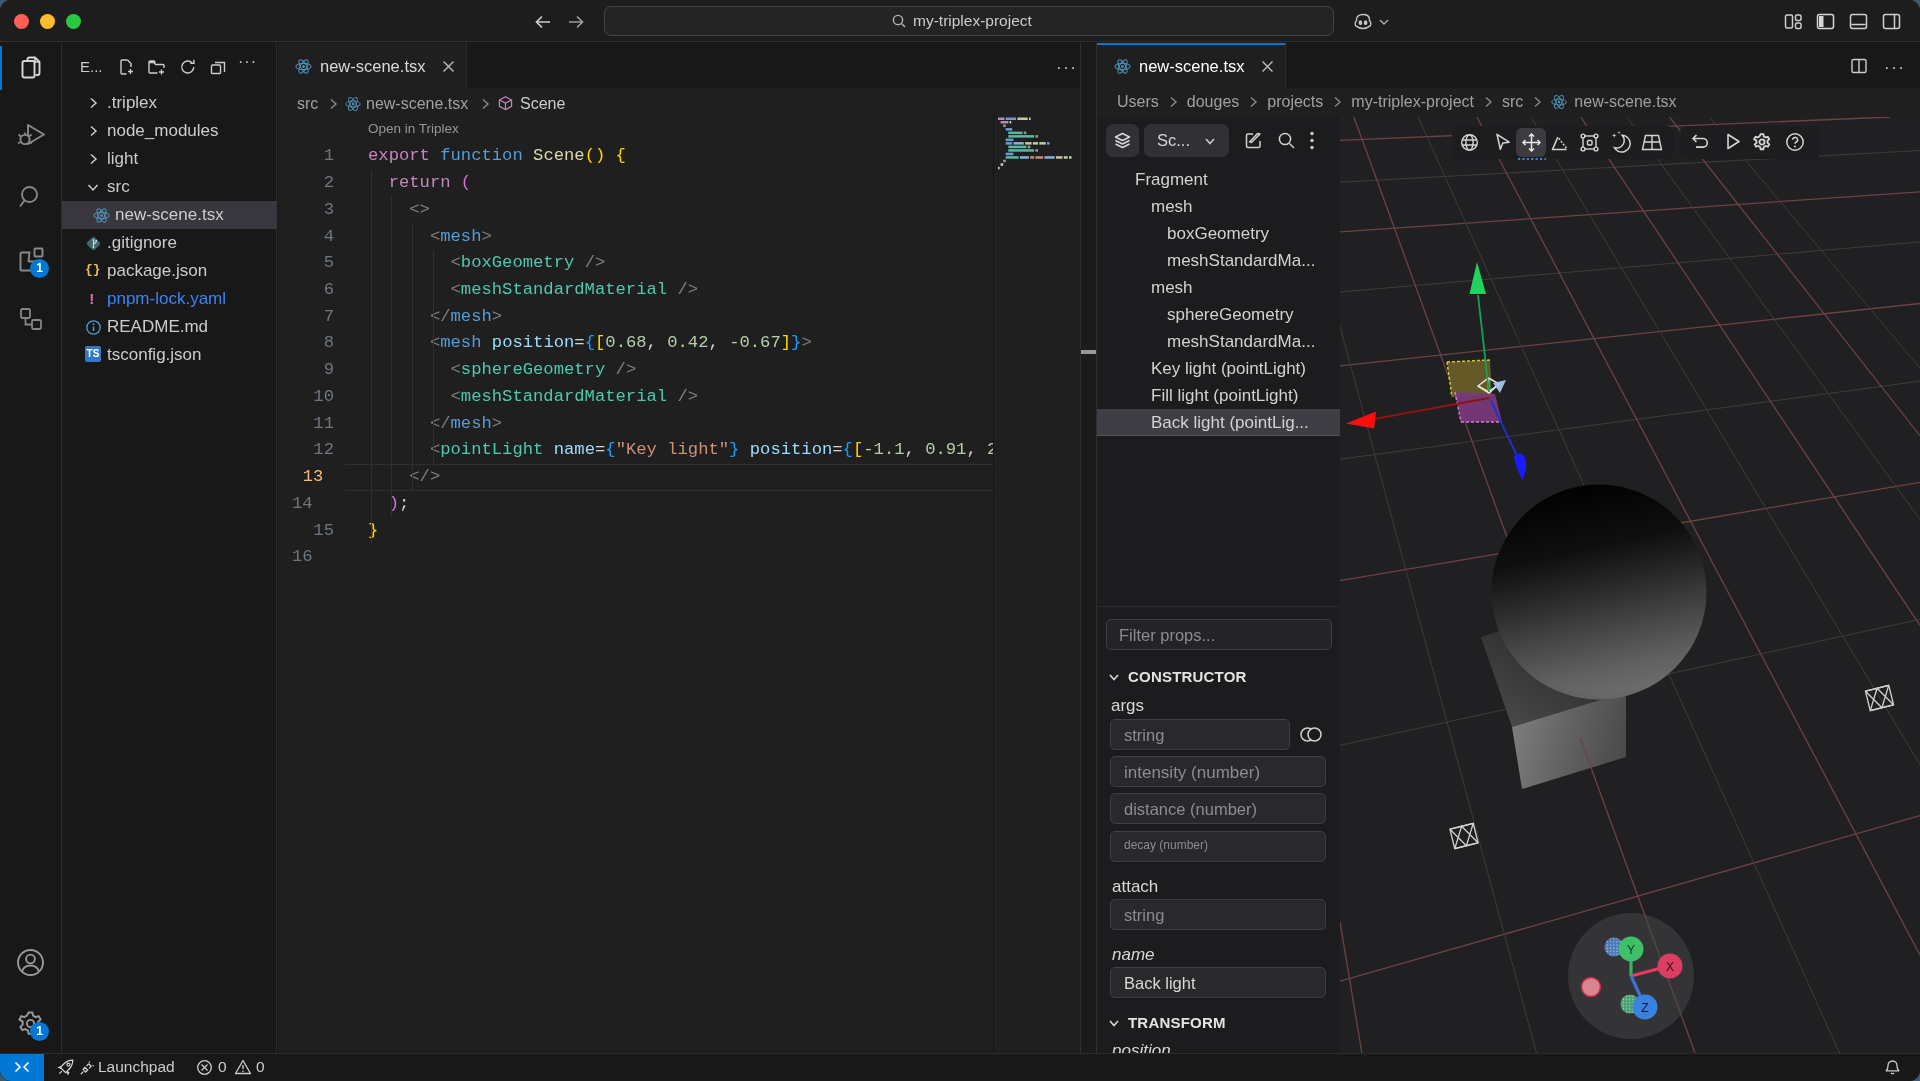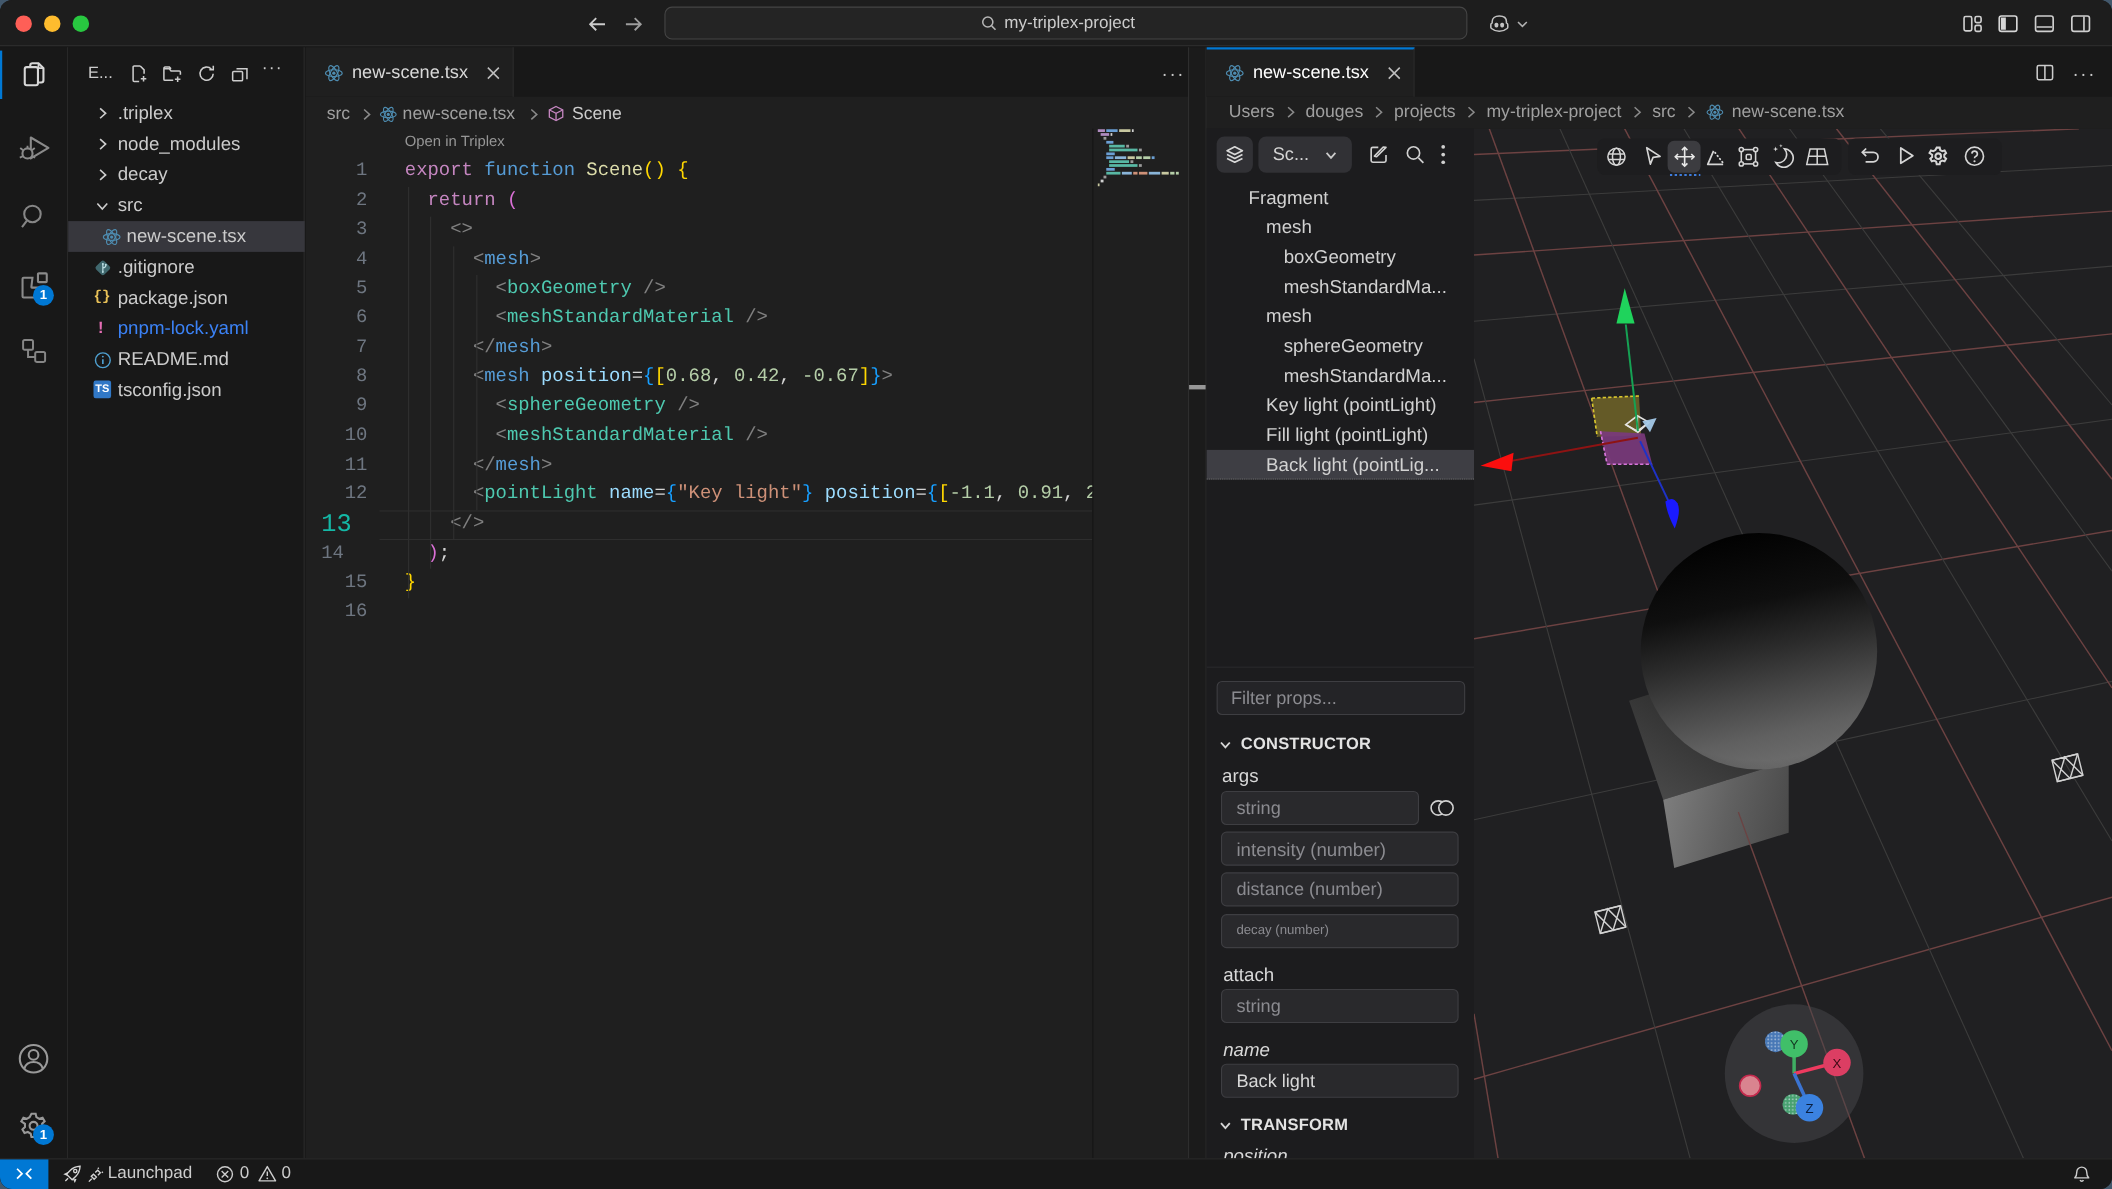--- a/index.html
+++ b/index.html
@@ -122,21 +122,21 @@
       <path d="M6 3.5 11 8l-5 4.5" stroke="#cccccc" stroke-width="1.5" fill="none"></path>
     </svg>
 <div class="abs" style="left:107px;top:93px;font-size:17px;color:#cccccc">.triplex</div>
 <svg class="abs" style="left:85px;top:123px" width="16" height="16" viewBox="0 0 16 16">
       <path d="M6 3.5 11 8l-5 4.5" stroke="#cccccc" stroke-width="1.5" fill="none"></path>
     </svg>
 <div class="abs" style="left:107px;top:121px;font-size:17px;color:#cccccc">node_modules</div>
 <svg class="abs" style="left:85px;top:151px" width="16" height="16" viewBox="0 0 16 16">
       <path d="M6 3.5 11 8l-5 4.5" stroke="#cccccc" stroke-width="1.5" fill="none"></path>
     </svg>
-<div class="abs" style="left:107px;top:149px;font-size:17px;color:#cccccc">decay</div>
+<div class="abs" style="left:107px;top:149px;font-size:17px;color:#cccccc">light</div>
 <svg class="abs" style="left:85px;top:179px" width="16" height="16" viewBox="0 0 16 16">
       <path d="M3.5 6 8 11l4.5-5" stroke="#cccccc" stroke-width="1.5" fill="none"></path>
     </svg>
 <div class="abs" style="left:107px;top:177px;font-size:17px;color:#cccccc">src</div>
 <div class="abs" style="left:62px;top:201px;width:215px;height:28px;background:#37373d"></div>
 <svg class="abs" style="left:93px;top:207px" width="17" height="17" viewBox="0 0 17 17">
       <g stroke="#4e8cb0" stroke-width="1.1" fill="none">
         <ellipse cx="8.5" cy="8.5" rx="7.6" ry="3.1"></ellipse>
         <ellipse cx="8.5" cy="8.5" rx="7.6" ry="3.1" transform="rotate(60 8.5 8.5)"></ellipse>
         <ellipse cx="8.5" cy="8.5" rx="7.6" ry="3.1" transform="rotate(120 8.5 8.5)"></ellipse>
@@ -224,27 +224,27 @@
 <div style="position:absolute;left:292px;top:330.4px;width:42px;height:26.7px;line-height:26.7px;font-family:'Liberation Mono', monospace;font-size:17.2px;color:#6e7681;text-align:right">8</div>
 <div style="position:absolute;left:368px;top:330.4px;height:26.7px;line-height:26.7px;font-family:'Liberation Mono', monospace;font-size:17.2px;white-space:pre"><span style="color:#D4D4D4">      </span><span style="color:#808080">&lt;</span><span style="color:#569CD6">mesh</span><span style="color:#D4D4D4"> </span><span style="color:#9CDCFE">position</span><span style="color:#D4D4D4">=</span><span style="color:#179FFF">{</span><span style="color:#FFD700">[</span><span style="color:#B5CEA8">0.68</span><span style="color:#D4D4D4">,</span><span style="color:#D4D4D4"> </span><span style="color:#B5CEA8">0.42</span><span style="color:#D4D4D4">,</span><span style="color:#D4D4D4"> </span><span style="color:#B5CEA8">-0.67</span><span style="color:#FFD700">]</span><span style="color:#179FFF">}</span><span style="color:#808080">&gt;</span></div>
 <div style="position:absolute;left:292px;top:357.2px;width:42px;height:26.7px;line-height:26.7px;font-family:'Liberation Mono', monospace;font-size:17.2px;color:#6e7681;text-align:right">9</div>
 <div style="position:absolute;left:368px;top:357.2px;height:26.7px;line-height:26.7px;font-family:'Liberation Mono', monospace;font-size:17.2px;white-space:pre"><span style="color:#D4D4D4">        </span><span style="color:#808080">&lt;</span><span style="color:#4EC9B0">sphereGeometry</span><span style="color:#D4D4D4"> </span><span style="color:#808080">/&gt;</span></div>
 <div style="position:absolute;left:292px;top:383.9px;width:42px;height:26.7px;line-height:26.7px;font-family:'Liberation Mono', monospace;font-size:17.2px;color:#6e7681;text-align:right">10</div>
 <div style="position:absolute;left:368px;top:383.9px;height:26.7px;line-height:26.7px;font-family:'Liberation Mono', monospace;font-size:17.2px;white-space:pre"><span style="color:#D4D4D4">        </span><span style="color:#808080">&lt;</span><span style="color:#4EC9B0">meshStandardMaterial</span><span style="color:#D4D4D4"> </span><span style="color:#808080">/&gt;</span></div>
 <div style="position:absolute;left:292px;top:410.6px;width:42px;height:26.7px;line-height:26.7px;font-family:'Liberation Mono', monospace;font-size:17.2px;color:#6e7681;text-align:right">11</div>
 <div style="position:absolute;left:368px;top:410.6px;height:26.7px;line-height:26.7px;font-family:'Liberation Mono', monospace;font-size:17.2px;white-space:pre"><span style="color:#D4D4D4">      </span><span style="color:#808080">&lt;/</span><span style="color:#569CD6">mesh</span><span style="color:#808080">&gt;</span></div>
 <div style="position:absolute;left:292px;top:437.3px;width:42px;height:26.7px;line-height:26.7px;font-family:'Liberation Mono', monospace;font-size:17.2px;color:#6e7681;text-align:right">12</div>
 <div style="position:absolute;left:368px;top:437.3px;height:26.7px;line-height:26.7px;font-family:'Liberation Mono', monospace;font-size:17.2px;white-space:pre"><span style="color:#D4D4D4">      </span><span style="color:#808080">&lt;</span><span style="color:#4EC9B0">pointLight</span><span style="color:#D4D4D4"> </span><span style="color:#9CDCFE">name</span><span style="color:#D4D4D4">=</span><span style="color:#179FFF">{</span><span style="color:#CE9178">"Key light"</span><span style="color:#179FFF">}</span><span style="color:#D4D4D4"> </span><span style="color:#9CDCFE">position</span><span style="color:#D4D4D4">=</span><span style="color:#179FFF">{</span><span style="color:#FFD700">[</span><span style="color:#B5CEA8">-1.1</span><span style="color:#D4D4D4">,</span><span style="color:#D4D4D4"> </span><span style="color:#B5CEA8">0.91</span><span style="color:#D4D4D4">,</span><span style="color:#B5CEA8"> </span><span style="color:#B5CEA8">2</span></div>
-<div style="position:absolute;left:292px;top:464.0px;width:42px;height:26.7px;line-height:26.7px;font-family:'Liberation Mono', monospace;font-size:23px;color:#14b8a6;text-align:left">13</div>
+<div style="position:absolute;left:292px;top:464.0px;width:42px;height:26.7px;line-height:26.7px;font-family:'Liberation Mono', monospace;font-size:17px;color:#fdba74;text-align:center">13</div>
 <div style="position:absolute;left:368px;top:464.0px;height:26.7px;line-height:26.7px;font-family:'Liberation Mono', monospace;font-size:17.2px;white-space:pre"><span style="color:#D4D4D4">    </span><span style="color:#808080">&lt;/&gt;</span></div>
 <div style="position:absolute;left:292px;top:490.8px;width:42px;height:26.7px;line-height:26.7px;font-family:'Liberation Mono', monospace;font-size:17.2px;color:#6e7681;text-align:left">14</div>
 <div style="position:absolute;left:368px;top:490.8px;height:26.7px;line-height:26.7px;font-family:'Liberation Mono', monospace;font-size:17.2px;white-space:pre"><span style="color:#D4D4D4">  </span><span style="color:#DA70D6">)</span><span style="color:#D4D4D4">;</span></div>
 <div style="position:absolute;left:292px;top:517.5px;width:42px;height:26.7px;line-height:26.7px;font-family:'Liberation Mono', monospace;font-size:17.2px;color:#6e7681;text-align:right">15</div>
 <div style="position:absolute;left:368px;top:517.5px;height:26.7px;line-height:26.7px;font-family:'Liberation Mono', monospace;font-size:17.2px;white-space:pre"><span style="color:#FFD700">}</span></div>
-<div style="position:absolute;left:292px;top:544.2px;width:42px;height:26.7px;line-height:26.7px;font-family:'Liberation Mono', monospace;font-size:17.2px;color:#6e7681;text-align:right">16</div>
+<div style="position:absolute;left:292px;top:544.2px;width:42px;height:26.7px;line-height:26.7px;font-family:'Liberation Mono', monospace;font-size:17.2px;color:#6e7681;text-align:left">16</div>
 <div style="position:absolute;left:370.5px;top:170.1px;width:1px;height:374.1px;background:#303030"></div>
 <div style="position:absolute;left:391.2px;top:196.8px;width:1px;height:320.6px;background:#303030"></div>
 <div style="position:absolute;left:411.8px;top:223.6px;width:1px;height:267.2px;background:#303030"></div>
 <div style="position:absolute;left:432.5px;top:250.3px;width:1px;height:213.8px;background:#303030"></div>
 </div>
     </div>
 <div class="abs" style="left:993px;top:117px;width:1px;height:936px;background:rgba(0,0,0,0.35)"></div>
 <svg style="position:absolute;left:0;top:0" width="1920" height="1081" viewBox="0 0 1920 1081">
       <rect x="998.0" y="117.5" width="6.5" height="2.5" fill="#b08cc0"></rect>
       <rect x="1005.7" y="117.5" width="10.3" height="2.5" fill="#6b9fd4"></rect>

